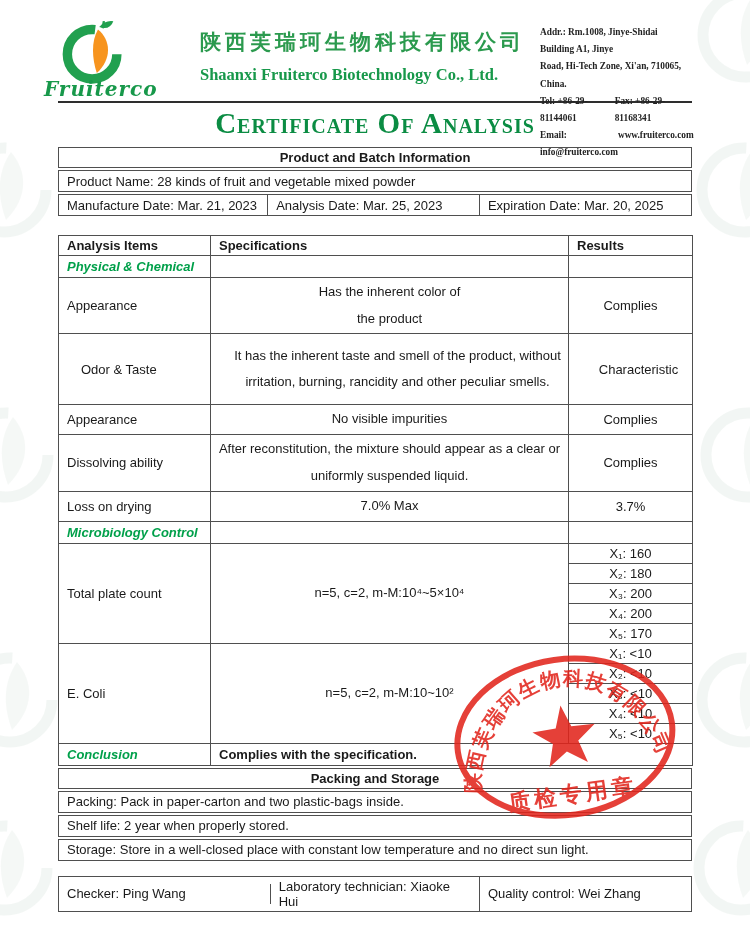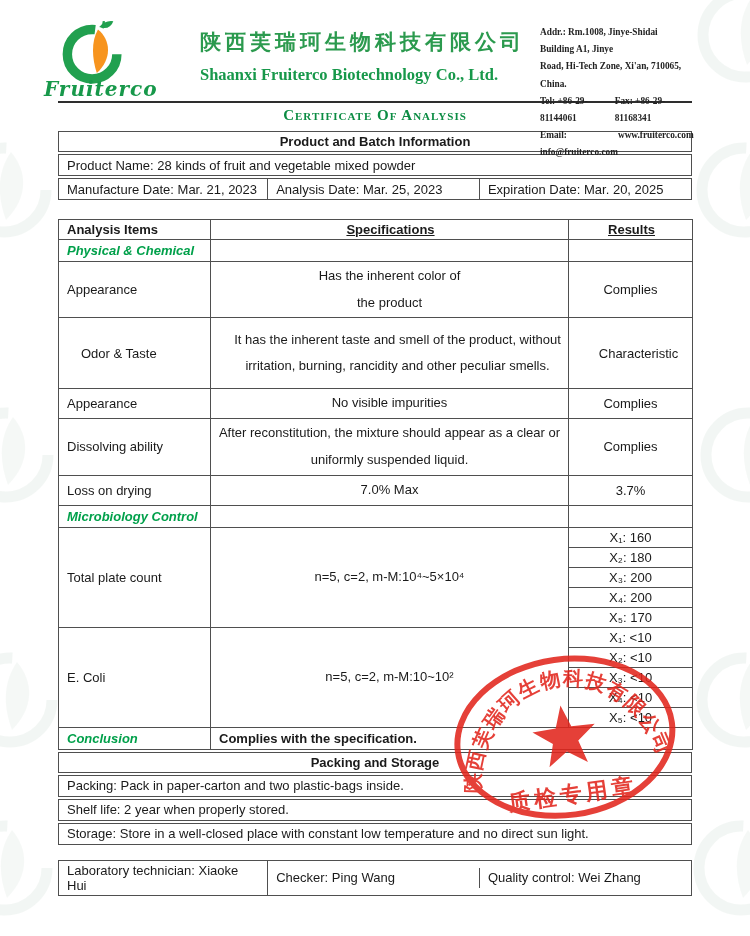--- a/index.html
+++ b/index.html
@@ -34,41 +34,41 @@
     font-family:"Liberation Serif", serif; font-size:9.3px; font-weight:600;
     color:#222; line-height:1.85;
   }
   .contact .pair { display:flex; justify-content:space-between; }
   .header-rule { width:634px; height:2px; background:#2e2e2e; margin-top:2px; }
 
   
   .doc-title {
     width:634px; text-align:center; margin-top:4px;
     font-family:"Liberation Serif", serif; font-variant:small-caps;
-    font-weight:bold; font-size:15px; color:#0b8c43; letter-spacing:1px;
+    font-weight:bold; font-size:29px; color:#0b8c43; letter-spacing:1px;
   }
 
   
   .grow {
     display:flex; width:634px; border:1px solid #4f4f4f; margin-bottom:2px;
     background:transparent; font-size:13px; align-items:center;
   }
   .grow.center { justify-content:center; font-weight:bold; }
   .grow .gc { padding:2px 8px; min-height:19px; display:flex; align-items:center; }
   .grow .gc.bdr { border-right:1px solid #4f4f4f; }
   .h20 .gc { min-height:20px; }
 
   
   .tbl {
     width:634px; border-collapse:collapse; table-layout:fixed;
     margin-top:19px; font-size:13px;
   }
   .tbl td, .tbl th { border:1px solid #4f4f4f; padding:1px 6px; vertical-align:middle; }
   .tbl th { text-align:left; padding-left:8px; font-size:13px; }
-  .tbl th.c { text-align:center;text-decoration:underline; }
+  .tbl th.c { text-align:left; }
   td.item { text-align:left; padding-left:8px; }
   td.spec { text-align:center; white-space:pre-line; line-height:2.05; }
   td.res  { text-align:center; }
   tr.hdr  { height:20px; }
   tr.section td { height:22px; }
   .sec { color:#00a04a; font-weight:bold;font-style:italic; }
   tr.r0 td { height:50px; }
   tr.r1 td { height:71px;padding-left:22px; }
   tr.r2 td { height:24px; }
   tr.r3 td { height:57px; }
@@ -261,22 +261,22 @@
       </div>
       <div class="grow h20">
         <div class="gc" style="width:100%;">Shelf life: 2 year when properly stored.</div>
       </div>
       <div class="grow h20">
         <div class="gc" style="width:100%;">Storage: Store in a well-closed place with constant low temperature and no direct sun light.</div>
       </div>
     </div>
 
     <div class="grow h20 sig">
+      <div class="gc bdr" style="width:33.5%;">Checker: Ping Wang</div>
       <div class="gc bdr" style="width:33.1%;">Laboratory technician: Xiaoke Hui</div>
-      <div class="gc bdr" style="width:33.5%;">Checker: Ping Wang</div>
       <div class="gc" style="width:33.4%;">Quality control: Wei Zhang</div>
     </div>
 
   </div>
 
   <svg class="stamp" width="236" height="176" viewBox="0 0 236 176">
     <defs>
       <path id="stampArc" d="M 25 140 A 92 105 0 1 1 209 140" fill="none"></path>
     </defs>
     <ellipse cx="117" cy="87" rx="108" ry="78" fill="none" stroke="#e2241b" stroke-width="6"></ellipse>

